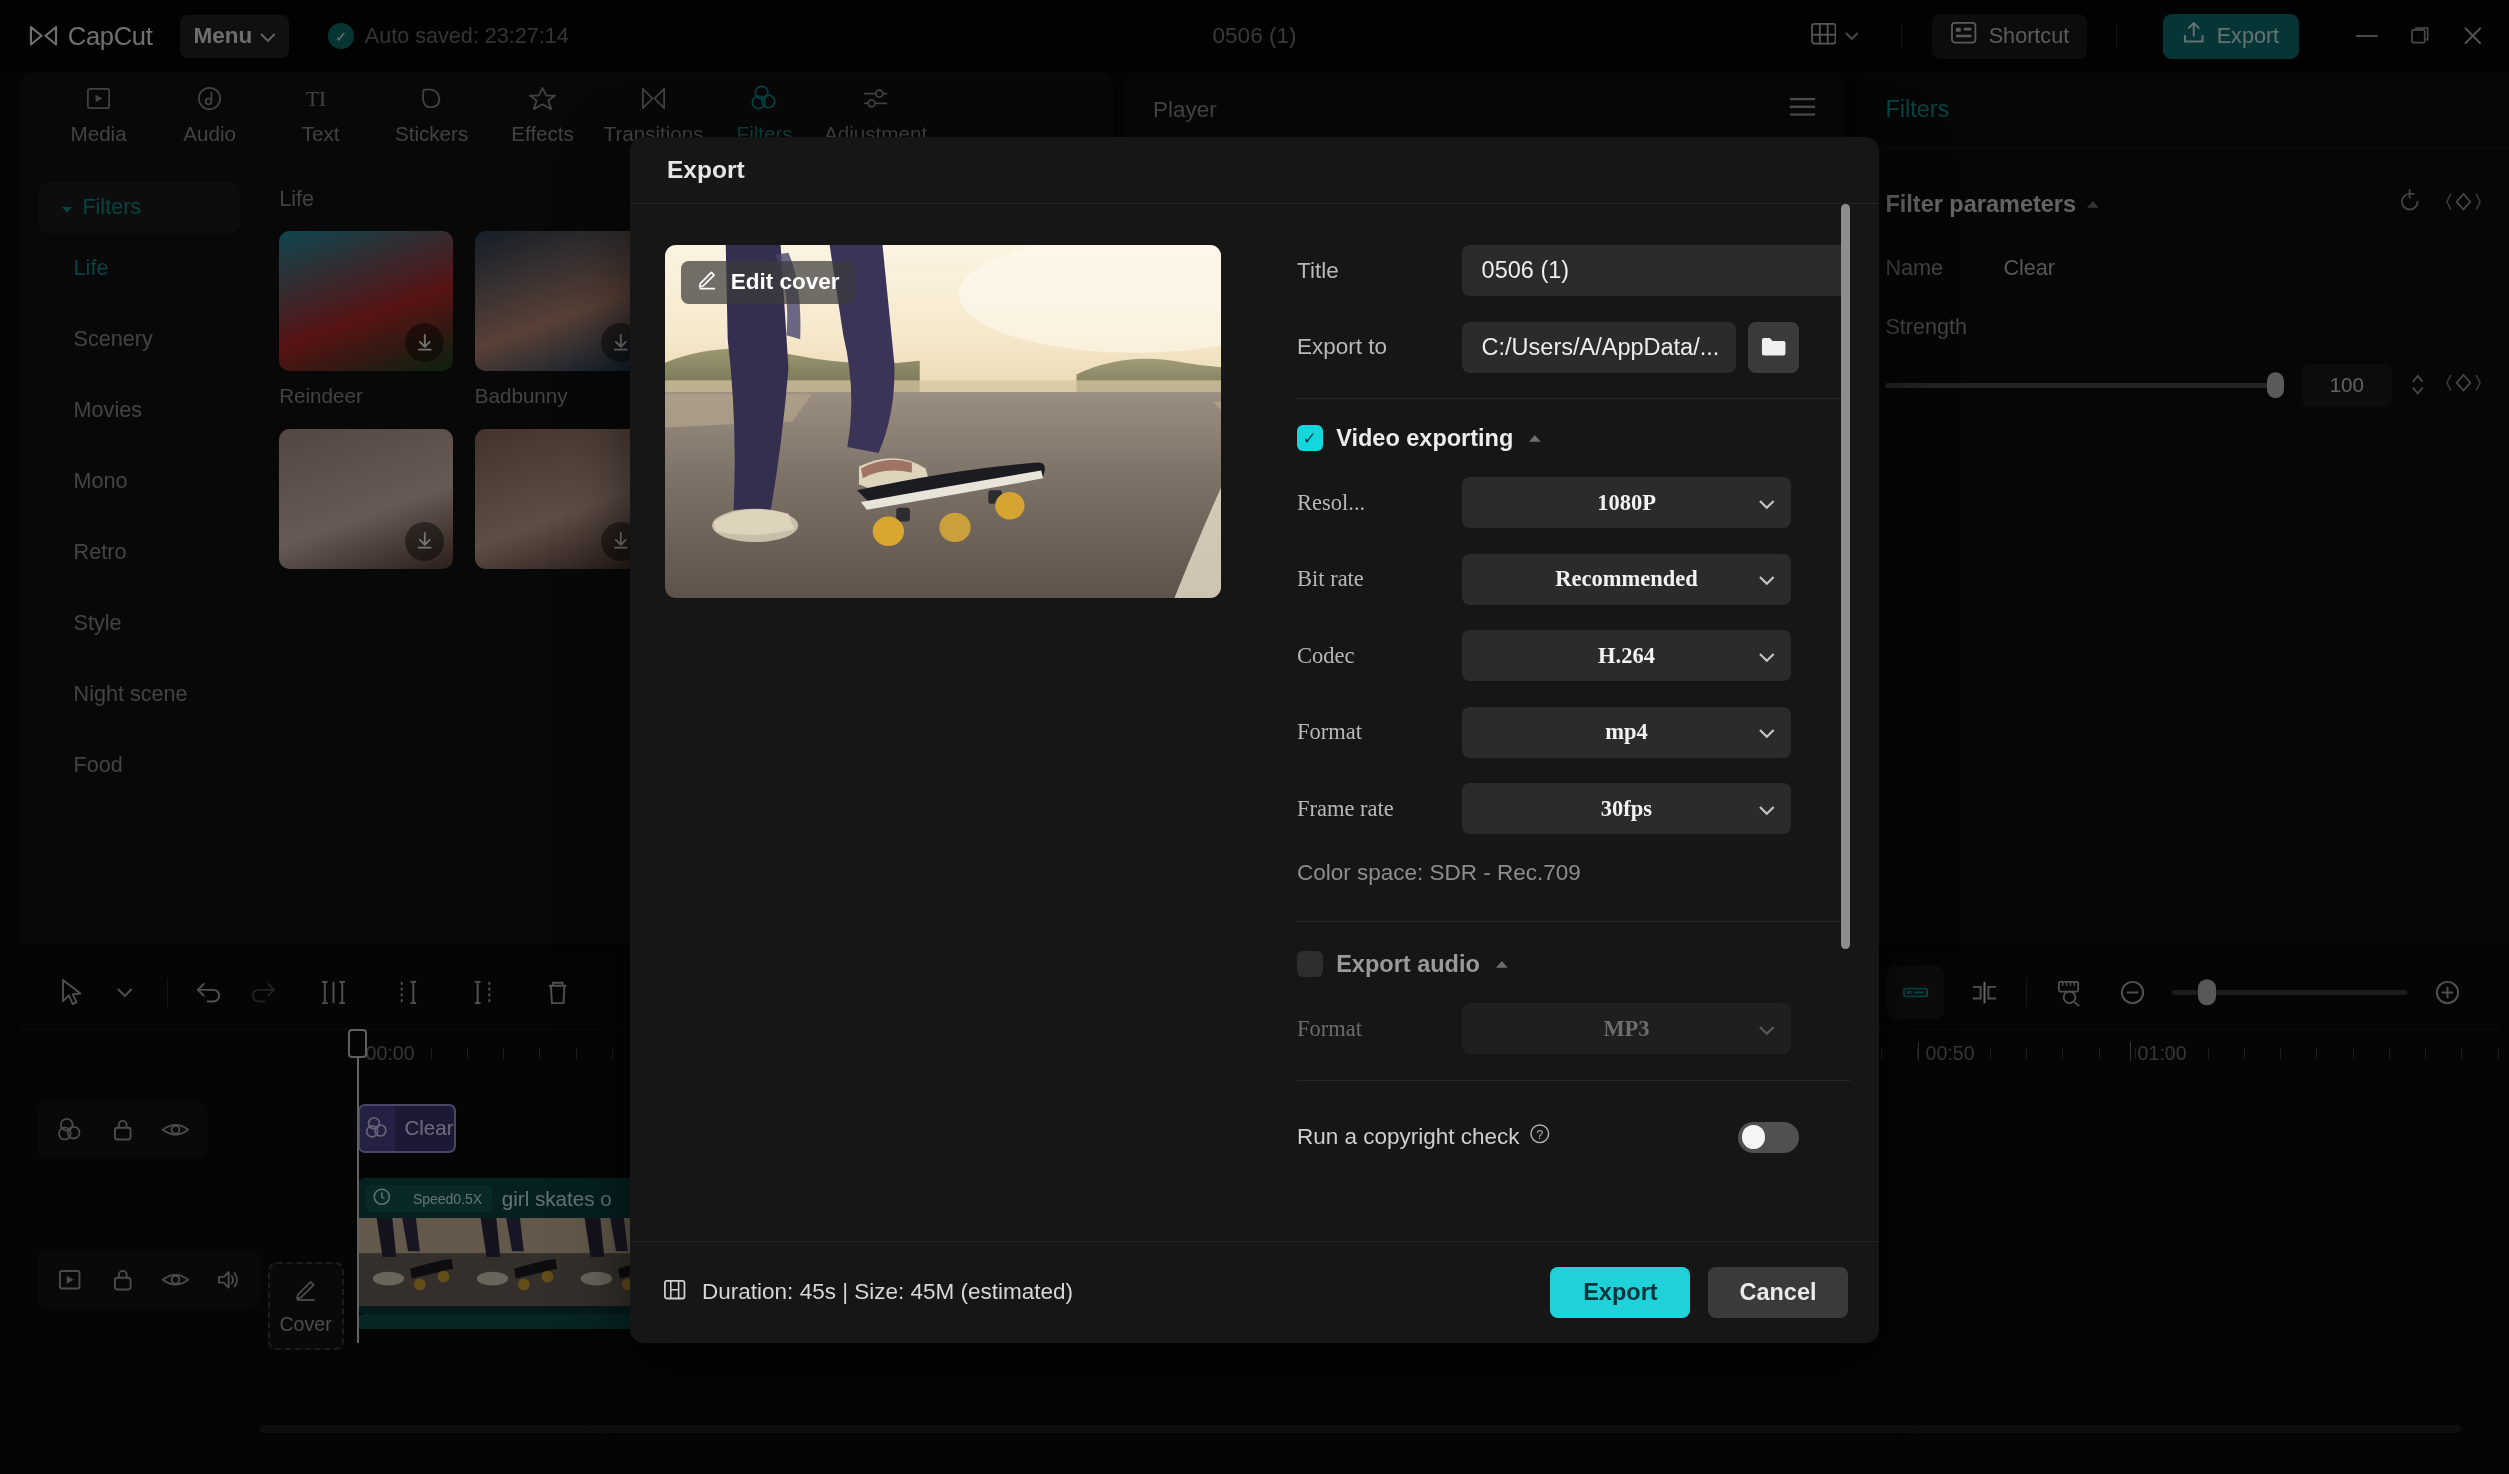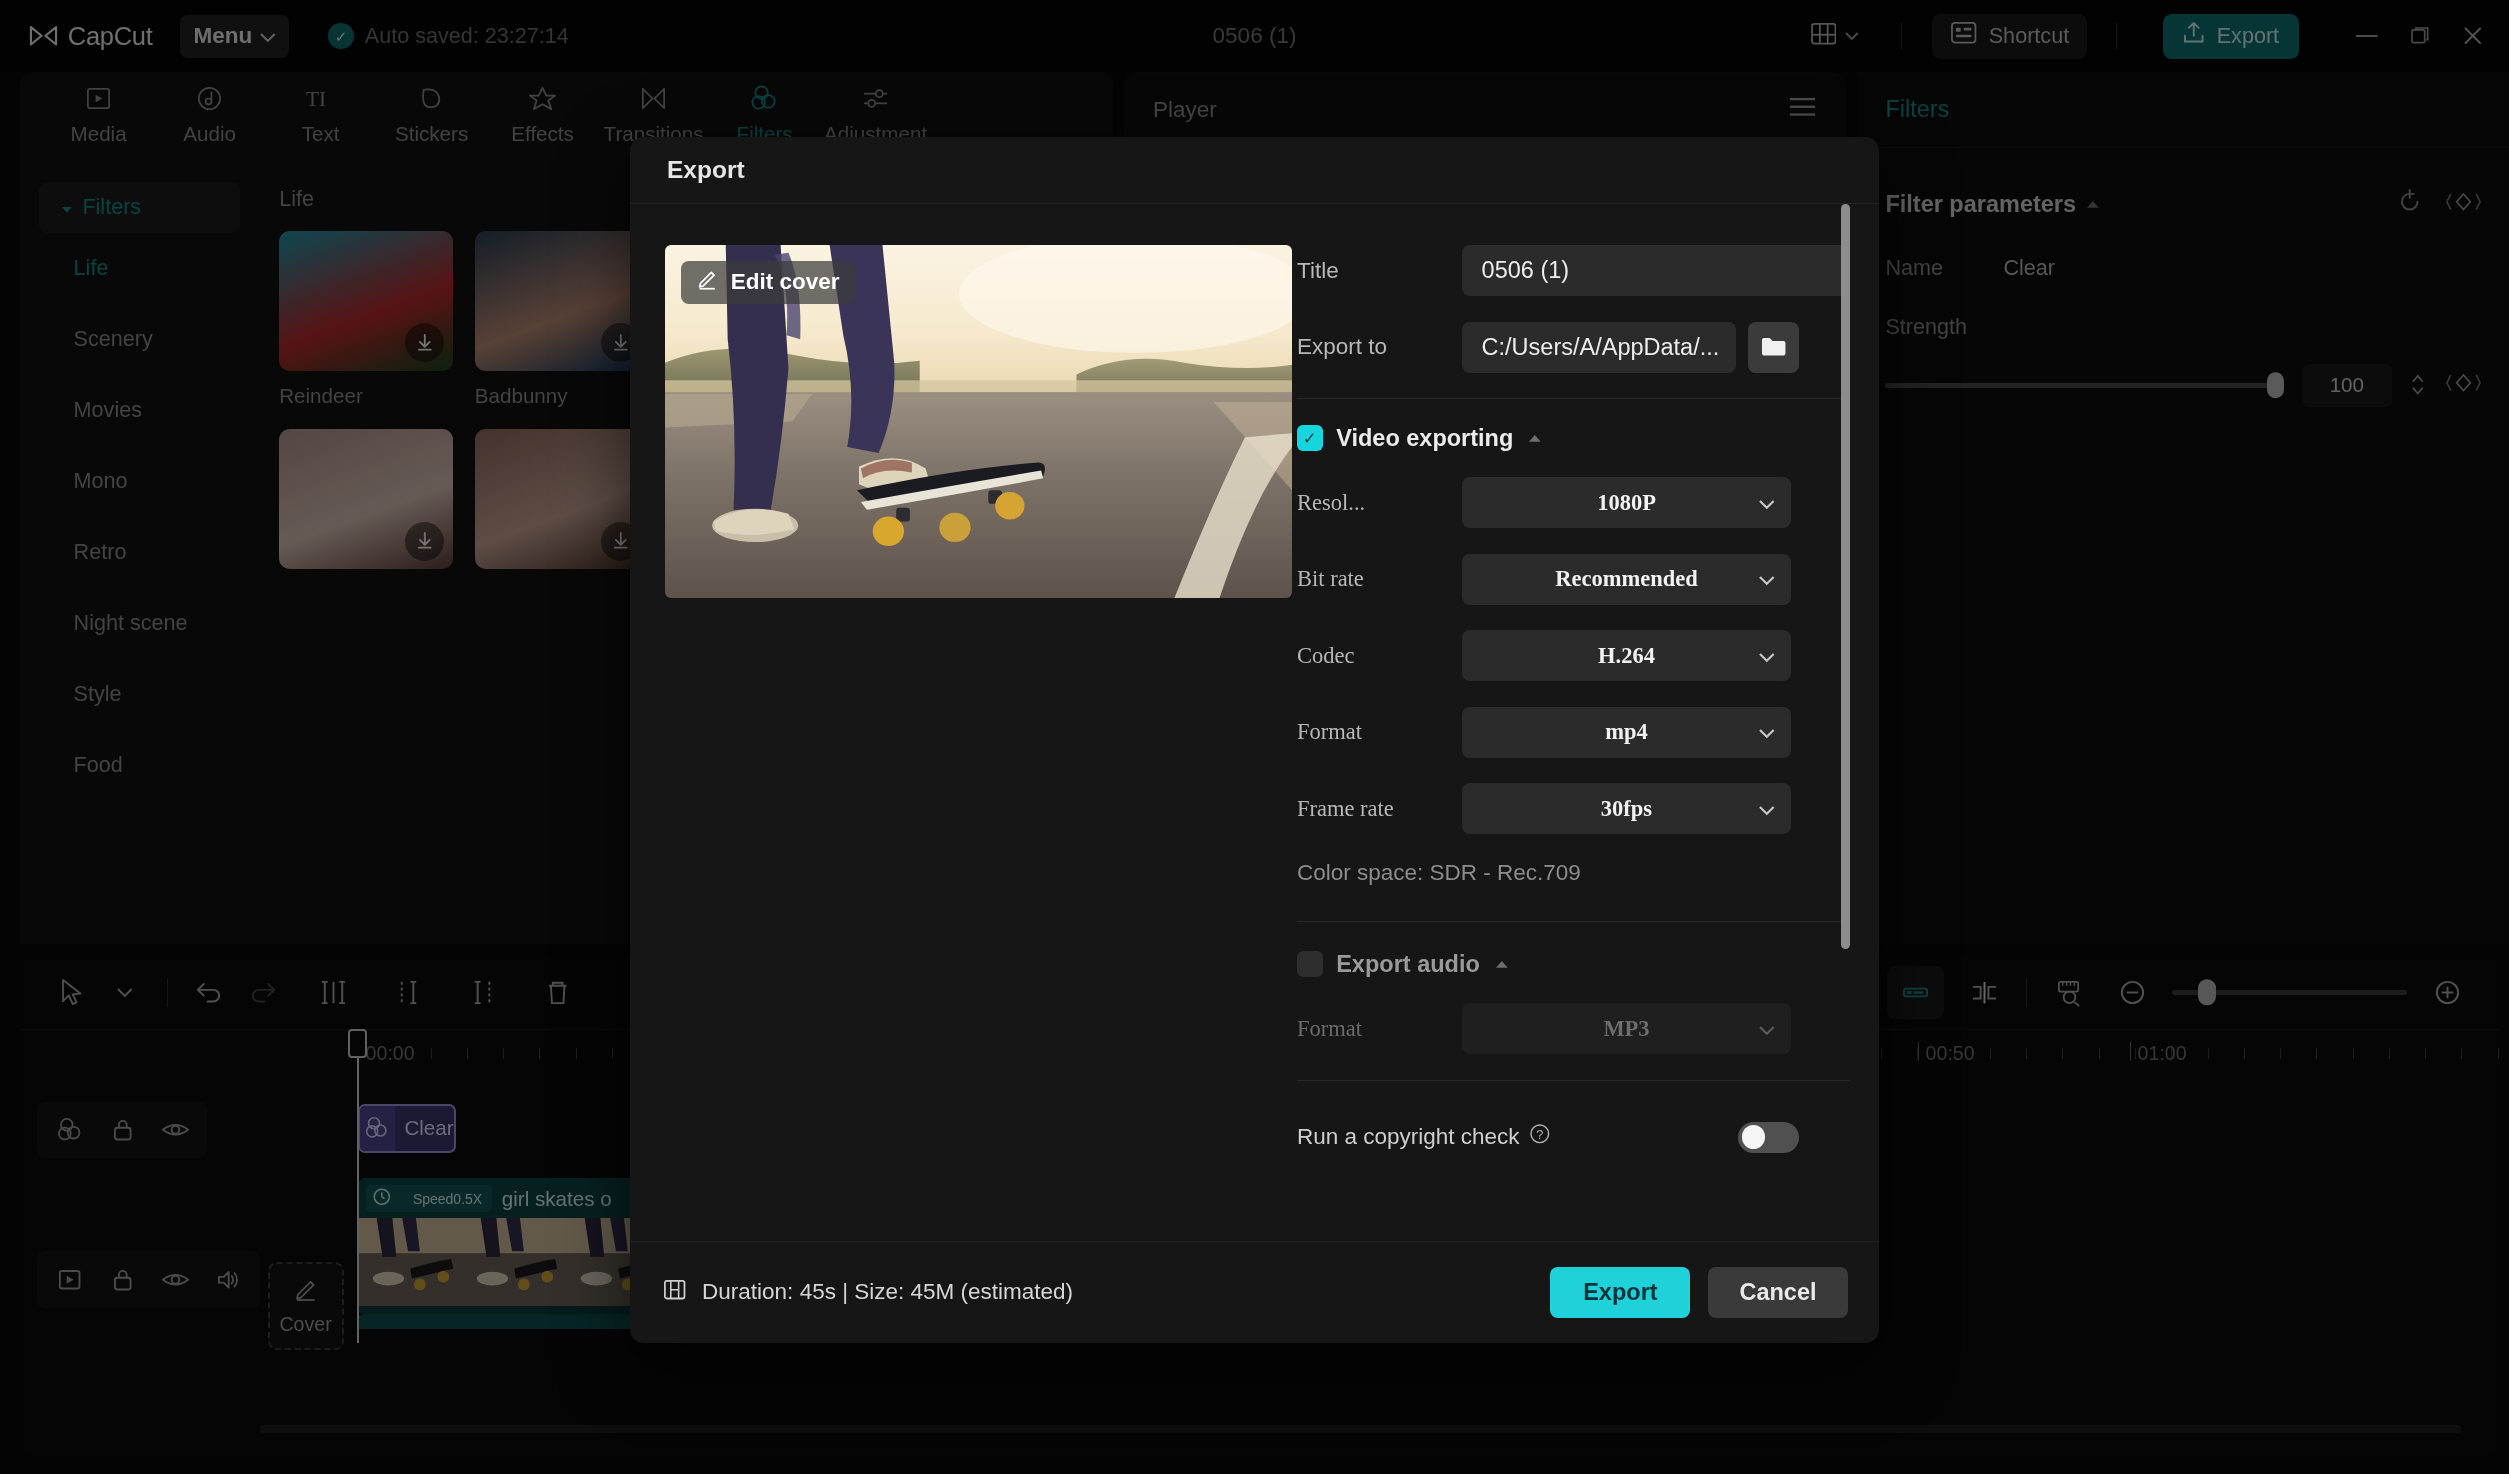--- a/index.html
+++ b/index.html
@@ -231,21 +231,21 @@
     overflow: hidden;
   }
   .modal-head {
     height: 67px; display: flex; align-items: center; padding-left: 37px;
     font-size: 24.5px; color: #e6e6e6; font-weight: 600;
     border-bottom: 1px solid #242424;
   }
   .modal-body { display: flex; height: 1068px; padding: 41px 0 0 0; position: relative; }
   .cover-col { width: 667px; padding-left: 35px; }
   .cover-img {
-    width: 627px; height: 353px; border-radius: 6px; position: relative; overflow: hidden;
+    width: 556px; height: 353px; border-radius: 11px; position: relative; overflow: hidden;
   }
   .edit-cover-btn {
     position: absolute; left: 15.7px; top: 15.7px; height: 43px;
     background: rgba(60,60,60,0.72); border-radius: 7.8px;
     display: flex; align-items: center; gap: 10.8px; padding: 0 15.7px;
     color: #ffffff; font-size: 22.5px; font-weight: 600;
   }
   .form-col { flex: 1; padding-right: 29px; position: relative; }
   .form-row { display: flex; align-items: center; height: 51px; margin-bottom: 25.5px; }
   .form-label { width: 165px; font-size: 22.5px; color: #b8b8b8; }
@@ -494,24 +494,24 @@
       <div class="cat-item">
           <span>Movies</span>
         </div>
       <div class="cat-item">
           <span>Mono</span>
         </div>
       <div class="cat-item">
           <span>Retro</span>
         </div>
       <div class="cat-item">
+          <span>Style</span>
+        </div>
+      <div class="cat-item">
           <span>Night scene</span>
-        </div>
-      <div class="cat-item">
-          <span>Style</span>
         </div>
       <div class="cat-item">
           <span>Food</span>
         </div>
     </div>
 
     <div class="gridcol">
       <div class="grid-title">Life</div>
       <div class="thumbgrid" id="thumbgrid">
           <div class="thumb-cell">

